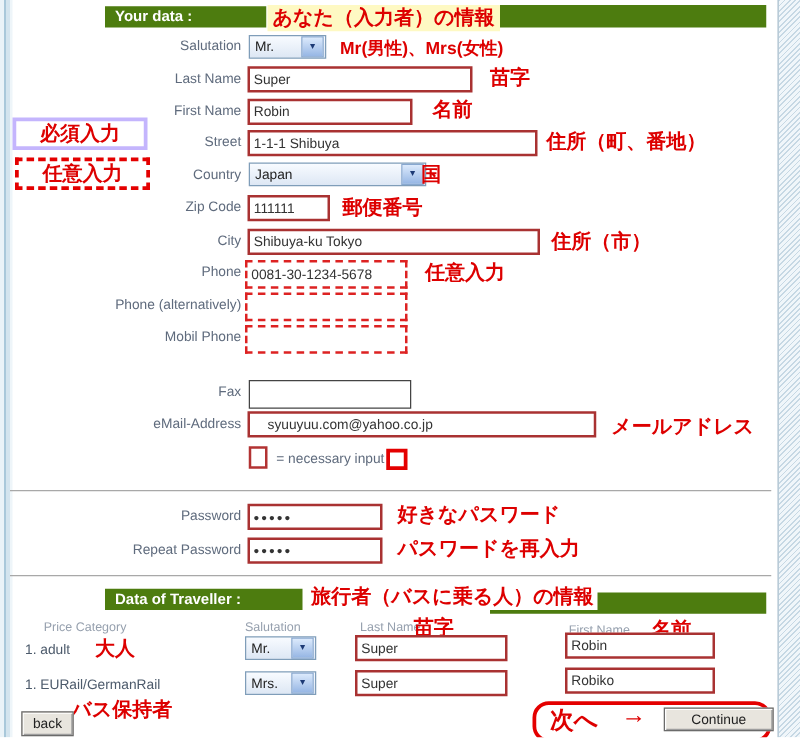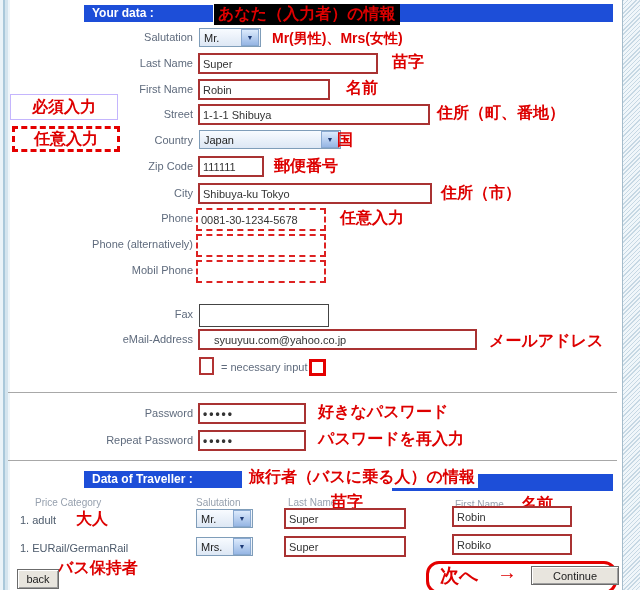--- a/index.html
+++ b/index.html
@@ -3,21 +3,21 @@
 <meta charset="utf-8">
 <style>
   html,body{margin:0;padding:0;background:#fff;}
   .page{position:relative;width:640px;height:590px;background:#fff;overflow:hidden;
         font-family:"Liberation Sans","DejaVu Sans",sans-serif;}
   .edge-left{position:absolute;left:0;top:0;width:10px;height:590px;
      background:linear-gradient(90deg,#eaf3f8 0 3px,#a9c8da 3px 5px,#d3e4ee 5px 8px,#eef5f9 8px 10px);}
   .edge-right{position:absolute;left:622px;top:0;width:18px;height:590px;
      background:repeating-linear-gradient(135deg,#c6d8e4 0 1px,#f0f6fa 1px 3px);
      border-left:1px solid #a5bccb;}
-  .bar{position:absolute;background:#1d4ed8;height:17px;}
+  .bar{position:absolute;background:#4d7c0f;height:17px;}
   .bar-title{color:#fff;font-weight:bold;font-size:12px;line-height:17px;padding-left:8px;white-space:nowrap;}
   .note{position:absolute;color:#dd0000;font-weight:bold;white-space:nowrap;}
   .note-lg{font-size:16px;}
   .note-md{font-size:14px;}
   .lbl{position:absolute;left:0;width:193px;text-align:right;font-size:11px;color:#5f6b7d;white-space:nowrap;}
   .inp{position:absolute;box-sizing:border-box;height:21px;border:2px solid #a93232;background:#fff;
        font-family:"Liberation Sans",sans-serif;font-size:11px;color:#333;padding:0 3px;}
   .inp-dash{position:absolute;box-sizing:border-box;height:23px;border:2px dashed #dd2222;background:#fff;
        font-family:"Liberation Sans",sans-serif;font-size:11px;color:#333;padding:0 3px;}
   .inp-plain{position:absolute;box-sizing:border-box;height:23px;border:1px solid #444;background:#fff;
@@ -44,38 +44,38 @@
 <body>
 
 <div class="page">
   <div class="edge-left"></div>
   <div class="edge-right"></div>
 
   <div class="bar" style="left:84px;top:5px;width:129px;">
     <div class="bar-title">Your data :</div>
   </div>
   <div class="bar" style="left:345px;top:4px;width:268px;height:18px;"></div>
-  <div class="note note-lg" style="left:214px;top:4px;background:#000000;padding:0 4px;z-index:2;">あなた（入力者）の情報</div>
+  <div class="note note-lg" style="left:214px;top:4px;background:#fef9c3;padding:0 4px;z-index:2;">あなた（入力者）の情報</div>
 
   <div class="lbl" style="top:31px;">Salutation</div>
   <div class="dd" style="left:199px;top:28px;width:62px;">
     <span class="val">Mr.</span>
     <span class="arr">▼</span>
   </div>
   <div class="note note-md" style="left:272px;top:30px;">Mr(男性)、Mrs(女性)</div>
 
   <div class="lbl" style="top:57px;">Last Name</div>
   <input class="inp" style="left: 198px; top: 53px; width: 180px;" value="Super">
   <div class="note note-lg" style="left:392px;top:52px;">苗字</div>
 
   <div class="lbl" style="top:83px;">First Name</div>
   <input class="inp" style="left: 198px; top: 79px; width: 132px;" value="Robin">
   <div class="note note-lg" style="left:346px;top:78px;">名前</div>
 
-  <div class="legendbox" style="left:10px;top:94px;width:108px;height:26px;border:1px solid #c4b5fd;">
+  <div class="legendbox" style="left:10px;top:94px;width:108px;height:26px;border:3px solid #c4b5fd;">
     <span>必須入力</span>
   </div>
   <div class="legendbox" style="left:12px;top:126px;width:108px;height:26px;border:3px dashed #e40000;">
     <span>任意入力</span>
   </div>
 
   <div class="lbl" style="top:108px;">Street</div>
   <input class="inp" style="left: 198px; top: 104px; width: 232px;" value="1-1-1 Shibuya">
   <div class="note note-lg" style="left:437px;top:103px;">住所（町、番地）</div>
 

